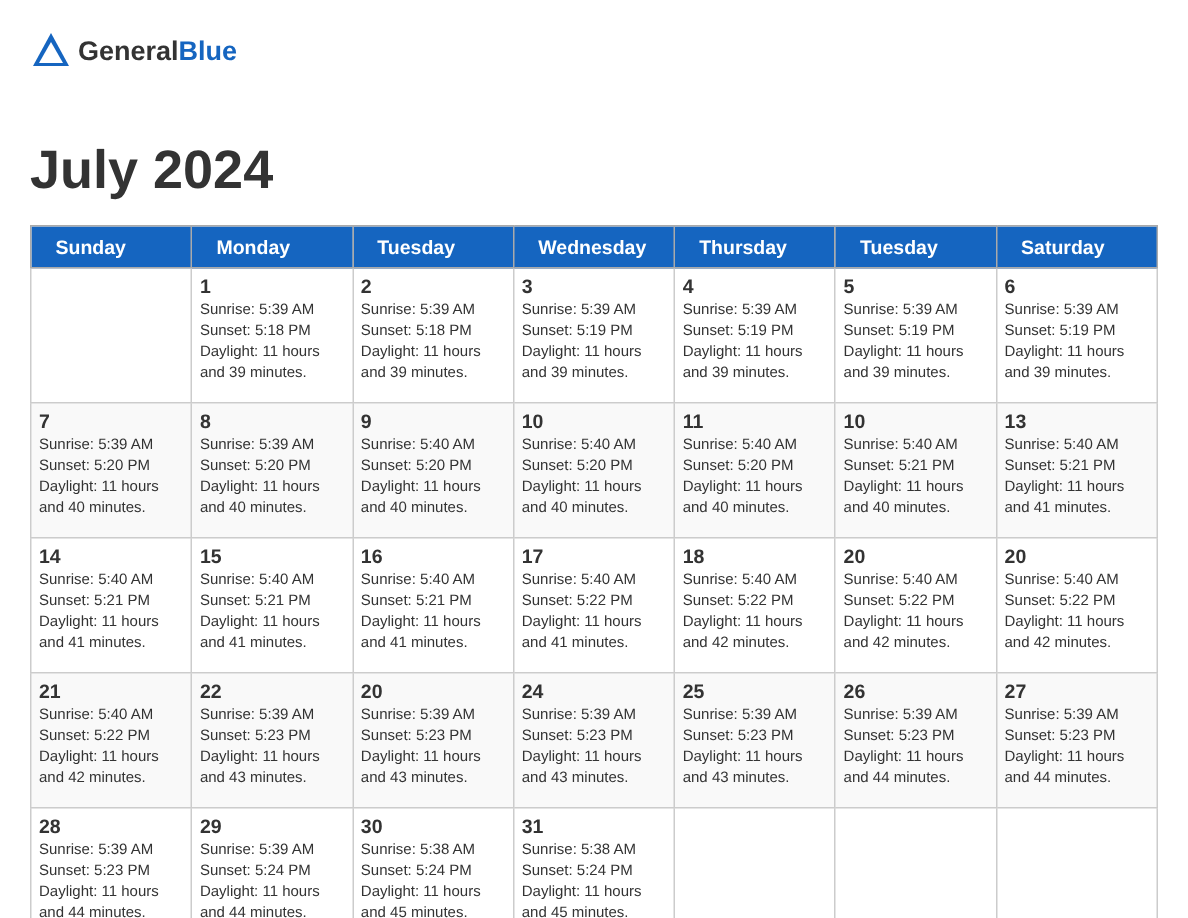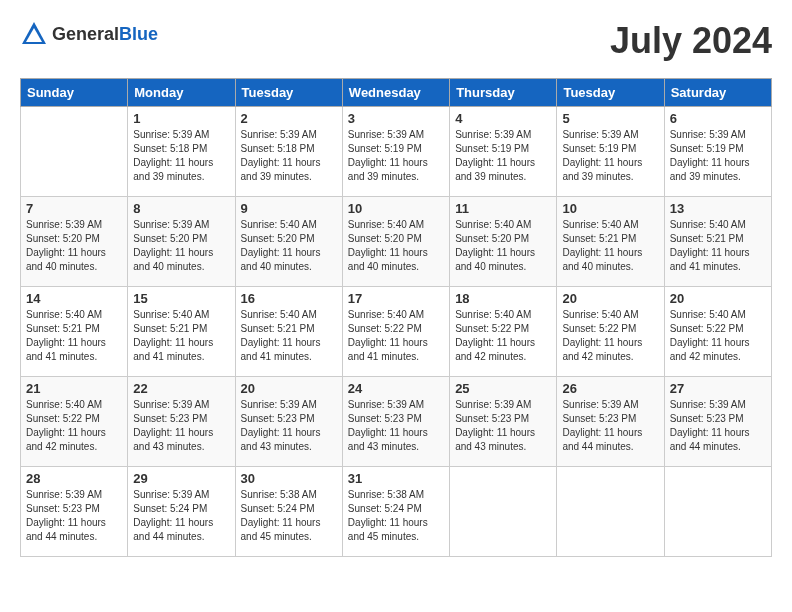--- a/index.html
+++ b/index.html
@@ -8,20 +8,21 @@
       background: #fff;
       width: 792px;
       min-height: 612px;
       padding: 20px;
     }
     .header {
       display: flex;
       justify-content: space-between;
       align-items: flex-start;
       margin-bottom: 16px;
+      flex-direction: column;
     }
     .logo {
       display: flex;
       align-items: center;
       gap: 4px;
     }
     .logo-text-general {
       font-size: 18px;
       font-weight: bold;
       color: #333;
@@ -35,36 +36,37 @@
       width: 28px;
       height: 28px;
     }
     .title-area {
       text-align: right;
     }
     .month-title {
       font-size: 36px;
       font-weight: bold;
       color: #333;
+      margin-top: 44px;
     }
     .location-title {
       font-size: 16px;
       color: #555;
     }
     table {
       width: 100%;
       border-collapse: collapse;
       table-layout: fixed;
     }
     thead tr th {
       background-color: #1565c0;
       color: #fff;
       font-size: 13px;
       font-weight: bold;
-      padding: 6px 6px;
+      padding: 6px 16px;
       text-align: left;
       border: 1px solid #aaa;
     }
     tbody tr td {
       border: 1px solid #ccc;
       vertical-align: top;
       padding: 4px 5px;
       font-size: 10.5px;
       color: #333;
       min-height: 80px;

